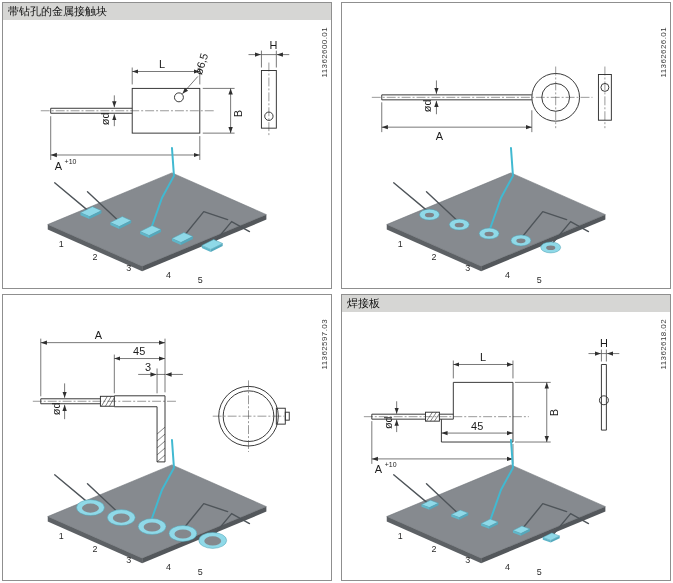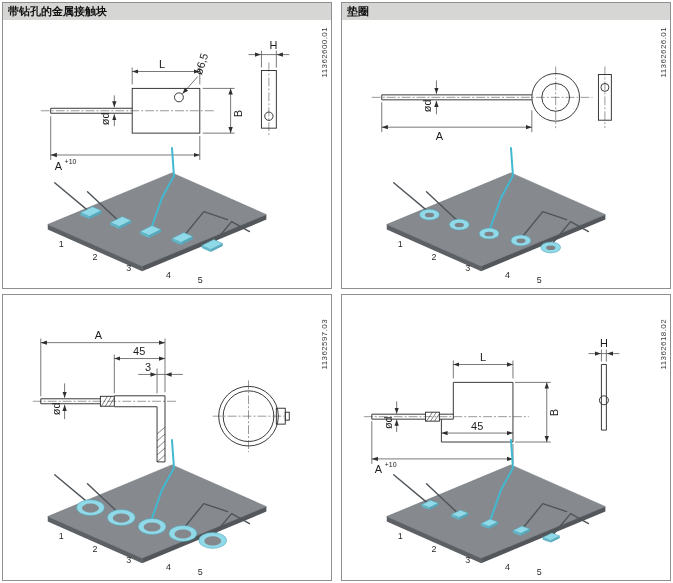--- a/index.html
+++ b/index.html
@@ -2,21 +2,21 @@
 <html><head>
 <meta charset="utf-8">
 <style>
   * { box-sizing: border-box; }
   html,body { margin:0; padding:0; background:#fff; font-family:"Liberation Sans",sans-serif; }
   .sheet { width:673px; height:583px; background:#fff; padding:2px;
            display:grid; grid-template-columns:330px 330px; grid-template-rows:287px 287px;
            gap:5px 9px; }
   .panel { position:relative; border:1px solid #8f8f8f; background:#fff; overflow:hidden; }
   .panel-header { height:17px; background:#d6d6d4; display:flex; align-items:center; padding:0 5px; }
-  .panel-title { font-size:11px; font-weight:bold; color:#111; }
+  .panel-title { font-size:11px; font-weight:normal; color:#111; }
   .pnum { position:absolute; top:24px; right:2px; writing-mode:vertical-rl;
           transform:rotate(180deg); font-size:8px; color:#3a3a3a; letter-spacing:.4px; }
   .panel-svg { position:absolute; left:0; top:17px; width:328px; height:268px; display:block; }
 
   
   .outl { stroke:#2f2f2f; stroke-width:0.95; fill:none; }
   .thin { stroke:#2f2f2f; stroke-width:0.65; fill:none; }
   .hatch line { stroke:#2f2f2f; stroke-width:0.6; }
   .cl { stroke:#444; stroke-width:0.55; stroke-dasharray:9 2 2 2; fill:none; }
   .dim { font-size:11px; fill:#1c1c1c; }
@@ -112,23 +112,20 @@
           <text class="num" x="90" y="241">2</text>
           <text class="num" x="124" y="252">3</text>
           <text class="num" x="164" y="259">4</text>
           <text class="num" x="196" y="264">5</text>
         </g>
       </g>
     </svg>
   </section>
 
   <section class="panel">
-    <header class="panel-header">
-      <span class="panel-title">垫圈</span>
-    </header>
     <div class="pnum">11362626.01</div>
     <svg class="panel-svg" viewBox="0 0 330 268">
       <defs>
         <marker id="ar2" viewBox="0 0 10 10" refX="9.5" refY="5" markerWidth="10" markerHeight="10" orient="auto-start-reverse">
           <path d="M0,1.6 L9.5,5 L0,8.4 z" fill="#2f2f2f"></path>
         </marker>
         <g id="it2">
           <ellipse cx="0" cy="0" rx="10" ry="5.5" fill="#8fd9e8" stroke="#4d9fb2" stroke-width="0.5"></ellipse>
           <ellipse cx="0" cy="0.4" rx="4.6" ry="2.3" fill="#7e8287"></ellipse>
         </g>
@@ -275,20 +272,23 @@
           <text class="num" x="90" y="241">2</text>
           <text class="num" x="124" y="252">3</text>
           <text class="num" x="164" y="259">4</text>
           <text class="num" x="196" y="264">5</text>
         </g>
       </g>
     </svg>
   </section>
 
   <section class="panel">
+    <header class="panel-header">
+      <span class="panel-title">焊接板</span>
+    </header>
     <div class="pnum">11362618.02</div>
     <svg class="panel-svg" viewBox="0 0 330 268">
       <defs>
         <marker id="ar4" viewBox="0 0 10 10" refX="9.5" refY="5" markerWidth="10" markerHeight="10" orient="auto-start-reverse">
           <path d="M0,1.6 L9.5,5 L0,8.4 z" fill="#2f2f2f"></path>
         </marker>
         <g id="it4">
           <polygon points="-8,0 1,-4.5 9,-1.5 0,3" fill="#8fd9e8" stroke="#4d9fb2" stroke-width="0.5"></polygon>
           <polygon points="-8,0 0,3 0,5.2 -8,2.2" fill="#5fb6c9"></polygon>
           <polygon points="0,3 9,-1.5 9,0.7 0,5.2" fill="#54a9bd"></polygon>

